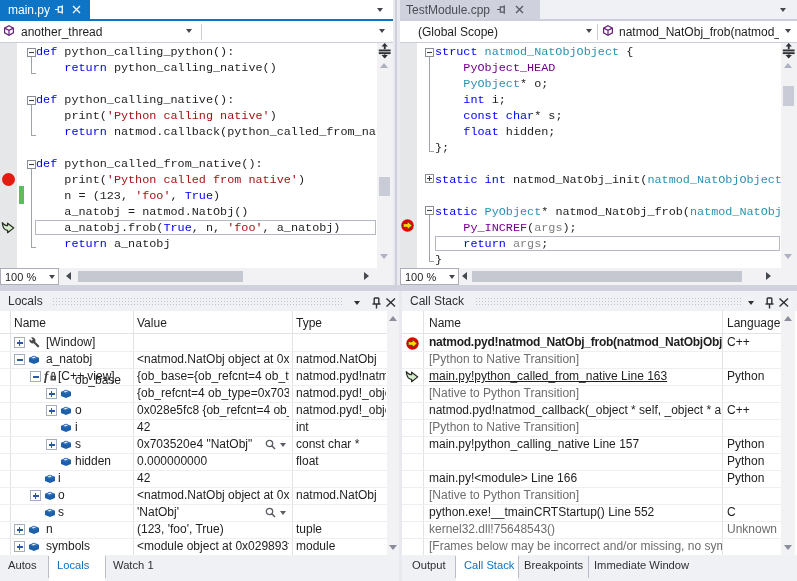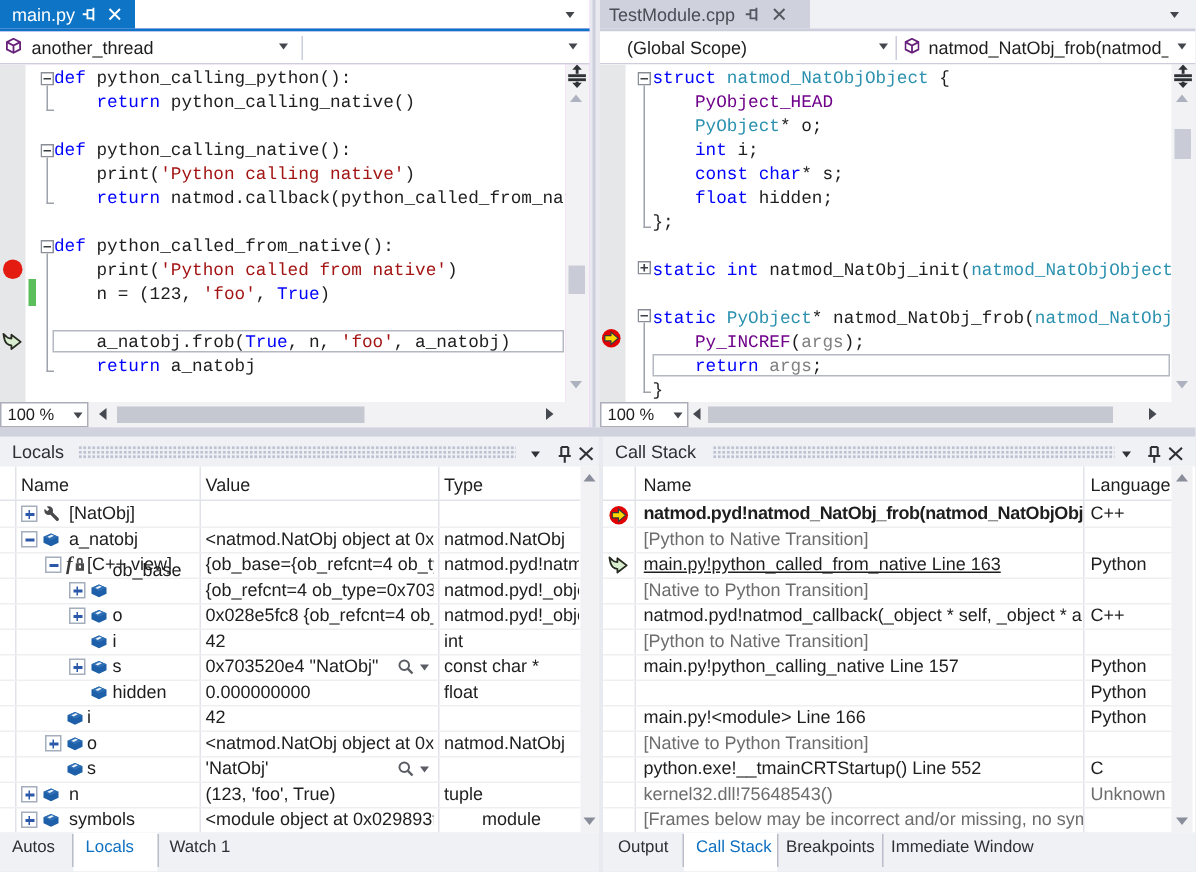--- a/index.html
+++ b/index.html
@@ -42,20 +42,21 @@
 <div class="abs" style="left:0;top:43px;width:377px;height:225px;background:#fff;overflow:hidden;">
 <div class="abs" style="left:0;top:0;width:17px;height:225px;background:#E6E7E9;"></div>
 <div class="abs mono" style="left:36px;top:1px;"><span class="k">def</span> python_calling_python():</div>
 <div class="abs mono" style="left:36px;top:17px;">    <span class="k">return</span> python_calling_native()</div>
 <div class="abs mono" style="left:36px;top:49px;"><span class="k">def</span> python_calling_native():</div>
 <div class="abs mono" style="left:36px;top:65px;">    print(<span class="s">'Python calling native'</span>)</div>
 <div class="abs mono" style="left:36px;top:81px;">    <span class="k">return</span> natmod.callback(python_called_from_native)</div>
 <div class="abs mono" style="left:36px;top:113px;"><span class="k">def</span> python_called_from_native():</div>
 <div class="abs mono" style="left:36px;top:129px;">    print(<span class="s">'Python called from native'</span>)</div>
 <div class="abs mono" style="left:36px;top:145px;">    n = (123, <span class="s">'foo'</span>, <span class="k">True</span>)</div>
+<div class="abs mono" style="left:36px;top:161px;">    a_natobj = natmod.NatObj()</div>
 <div class="abs mono" style="left:36px;top:193px;">    <span class="k">return</span> a_natobj</div>
 <div class="abs mono" style="left:36px;top:177px;">    a_natobj.frob(<span class="k">True</span>, n, <span class="s">'foo'</span>, a_natobj)</div>
 </div>
 <svg class="abs" style="left:27px;top:48px" width="9" height="9">
       <rect x="0.5" y="0.5" width="8" height="8" fill="#fff" stroke="#898D96"></rect>
       <path d="M2 4.5 H7" stroke="#3C3F44" stroke-width="1.1"></path>
     </svg>
 <div class="abs" style="left:31px;top:57px;width:1px;height:17px;background:#9DA2AB;"></div>
     <div class="abs" style="left:31px;top:73px;width:5px;height:1px;background:#9DA2AB;"></div>
 <svg class="abs" style="left:27px;top:96px" width="9" height="9">
@@ -197,21 +198,21 @@
 <div class="hline" style="left:0;top:42px;width:387px;background:#E2E3E8;"></div>
 <div class="hline" style="left:0;top:60px;width:387px;"></div>
 <div class="exp expp" style="left:14px;top:46px;"></div>
 <svg class="abs" style="left:28px;top:45px" width="13" height="13">
       <g transform="rotate(-45 6.5 6.5)">
         <circle cx="6.5" cy="3.6" r="2.9" fill="#4A4A4C"></circle>
         <rect x="5.5" y="0" width="2" height="3.2" fill="#FFF"></rect>
         <rect x="5.4" y="4.6" width="2.2" height="8.2" rx="1.1" fill="#4A4A4C"></rect>
       </g>
     </svg>
-<div class="row" style="left:46px;top:43px;width:87px;overflow:hidden;">[NatObj]</div>
+<div class="row" style="left:46px;top:43px;width:87px;overflow:hidden;">[Window]</div>
 <div class="row" style="left:137px;top:43px;width:152px;overflow:hidden;"></div>
 <div class="row" style="left:296px;top:43px;width:90px;overflow:hidden;"></div>
 <div class="hline" style="left:0;top:77px;width:387px;"></div>
 <div class="exp" style="left:14px;top:63px;"></div>
 <svg class="abs" style="left:28px;top:63px" width="12" height="11">
       <path d="M1 3.9 L6 1.7 L11 3.9 L11 7.9 L6 10.1 L1 7.9 Z" fill="#1D5FA8"></path>
       <path d="M1 3.9 L6 1.7 L11 3.9 L6 6.1 Z" fill="#2F6FB5"></path>
       <path d="M3.6 3.8 L6.4 2.5 L7.9 3.2 L5.1 4.6 Z" fill="#EAF2FA"></path>
     </svg>
 <div class="row" style="left:46px;top:60px;width:87px;overflow:hidden;">a_natobj</div>
@@ -326,21 +327,21 @@
 <div class="row" style="left:296px;top:230px;width:90px;overflow:hidden;">tuple</div>
 <div class="hline" style="left:0;top:264px;width:387px;"></div>
 <div class="exp expp" style="left:14px;top:250px;"></div>
 <svg class="abs" style="left:28px;top:250px" width="12" height="11">
       <path d="M1 3.9 L6 1.7 L11 3.9 L11 7.9 L6 10.1 L1 7.9 Z" fill="#1D5FA8"></path>
       <path d="M1 3.9 L6 1.7 L11 3.9 L6 6.1 Z" fill="#2F6FB5"></path>
       <path d="M3.6 3.8 L6.4 2.5 L7.9 3.2 L5.1 4.6 Z" fill="#EAF2FA"></path>
     </svg>
 <div class="row" style="left:46px;top:247px;width:87px;overflow:hidden;">symbols</div>
 <div class="row" style="left:137px;top:247px;width:152px;overflow:hidden;">&lt;module object at 0x029893f8</div>
-<div class="row" style="left:296px;top:247px;width:90px;overflow:hidden;text-align:center;">module</div>
+<div class="row" style="left:296px;top:247px;width:90px;overflow:hidden;">module</div>
 <div class="abs" style="left:387px;top:20px;width:12px;height:244px;background:#F2F2F4;"></div>
 <div class="abs" style="left:389px;top:25px;width:0;height:0;border-left:4px solid rgba(0,0,0,0);border-right:4px solid rgba(0,0,0,0);border-bottom:5px solid #8A8E9B;"></div>
 <div class="abs" style="left:389px;top:254px;width:0;height:0;border-left:4px solid rgba(0,0,0,0);border-right:4px solid rgba(0,0,0,0);border-top:5px solid #8A8E9B;"></div>
 <div class="abs" style="left:0;top:264px;width:399px;height:26px;background:#EFF1F5;"></div>
 <div class="abs" style="left:49px;top:264px;width:56px;height:26px;background:#fff;"></div>
 <div class="btab" style="left:8px;top:268px;color:#2D2F34;">Autos</div>
 <div class="btab" style="left:57px;top:268px;color:#0E70C0;">Locals</div>
 <div class="btab" style="left:113px;top:268px;color:#2D2F34;">Watch 1</div>
 <div class="abs" style="left:48px;top:265px;width:1px;height:22px;background:#B9BDC9;"></div>
 <div class="abs" style="left:105px;top:265px;width:1px;height:22px;background:#B9BDC9;"></div>

